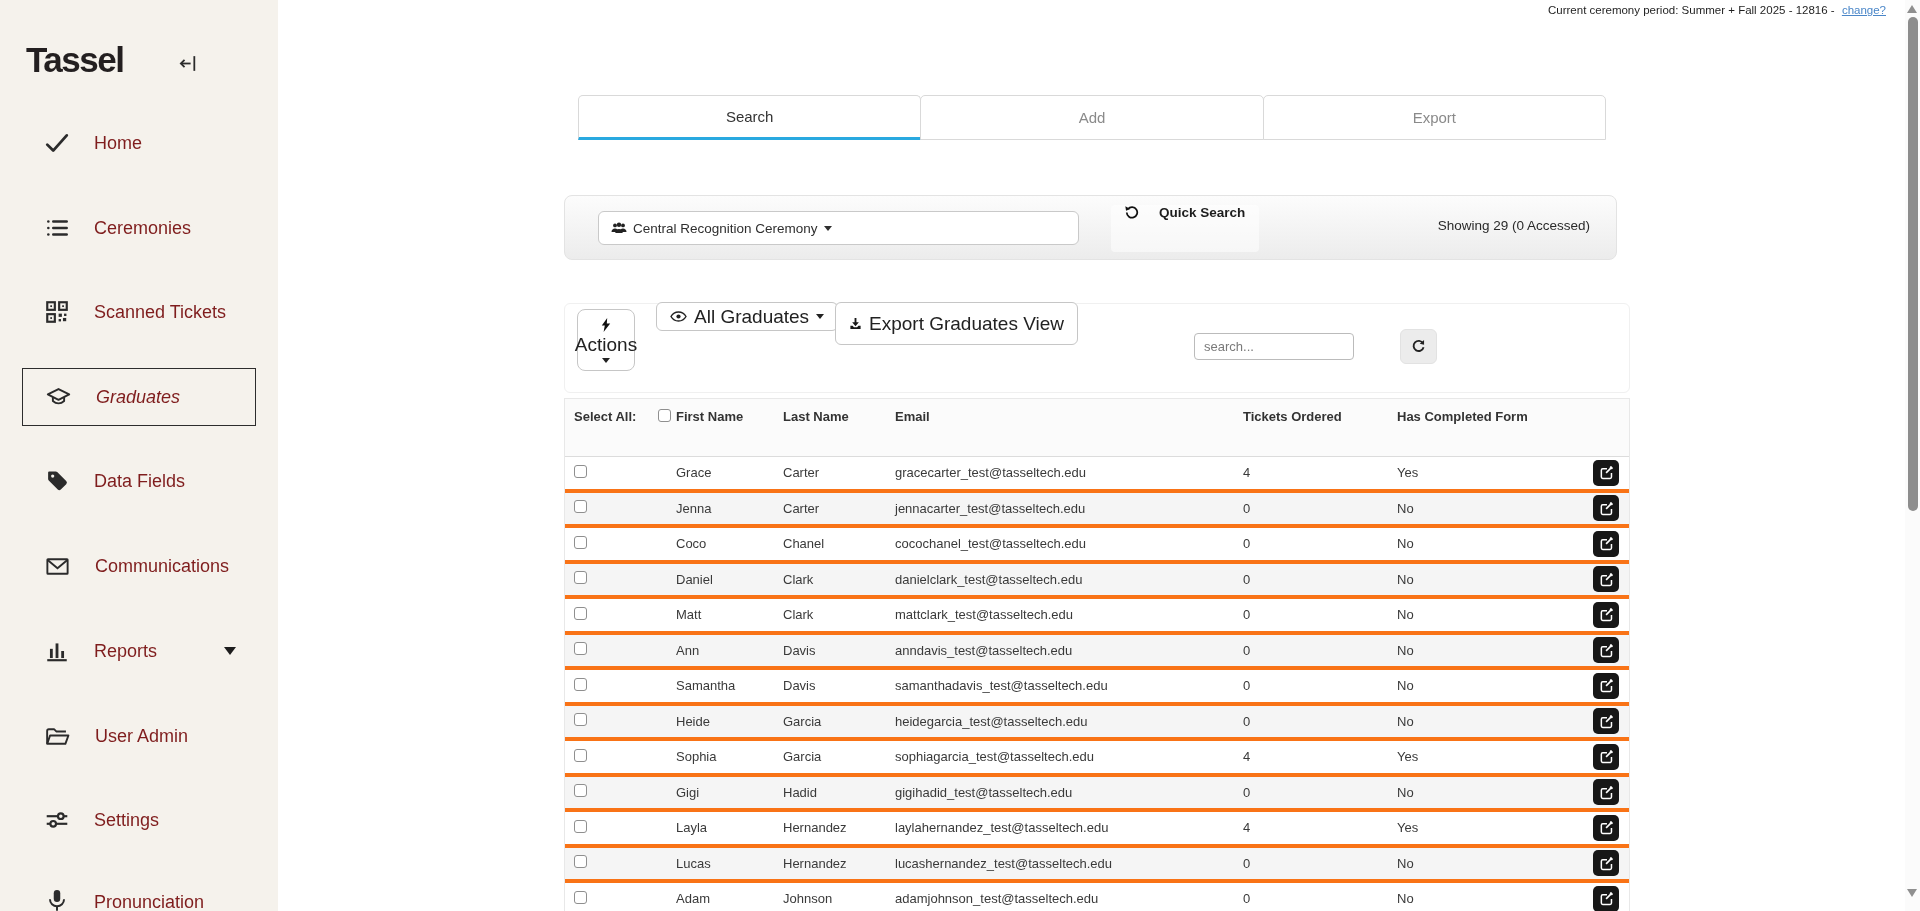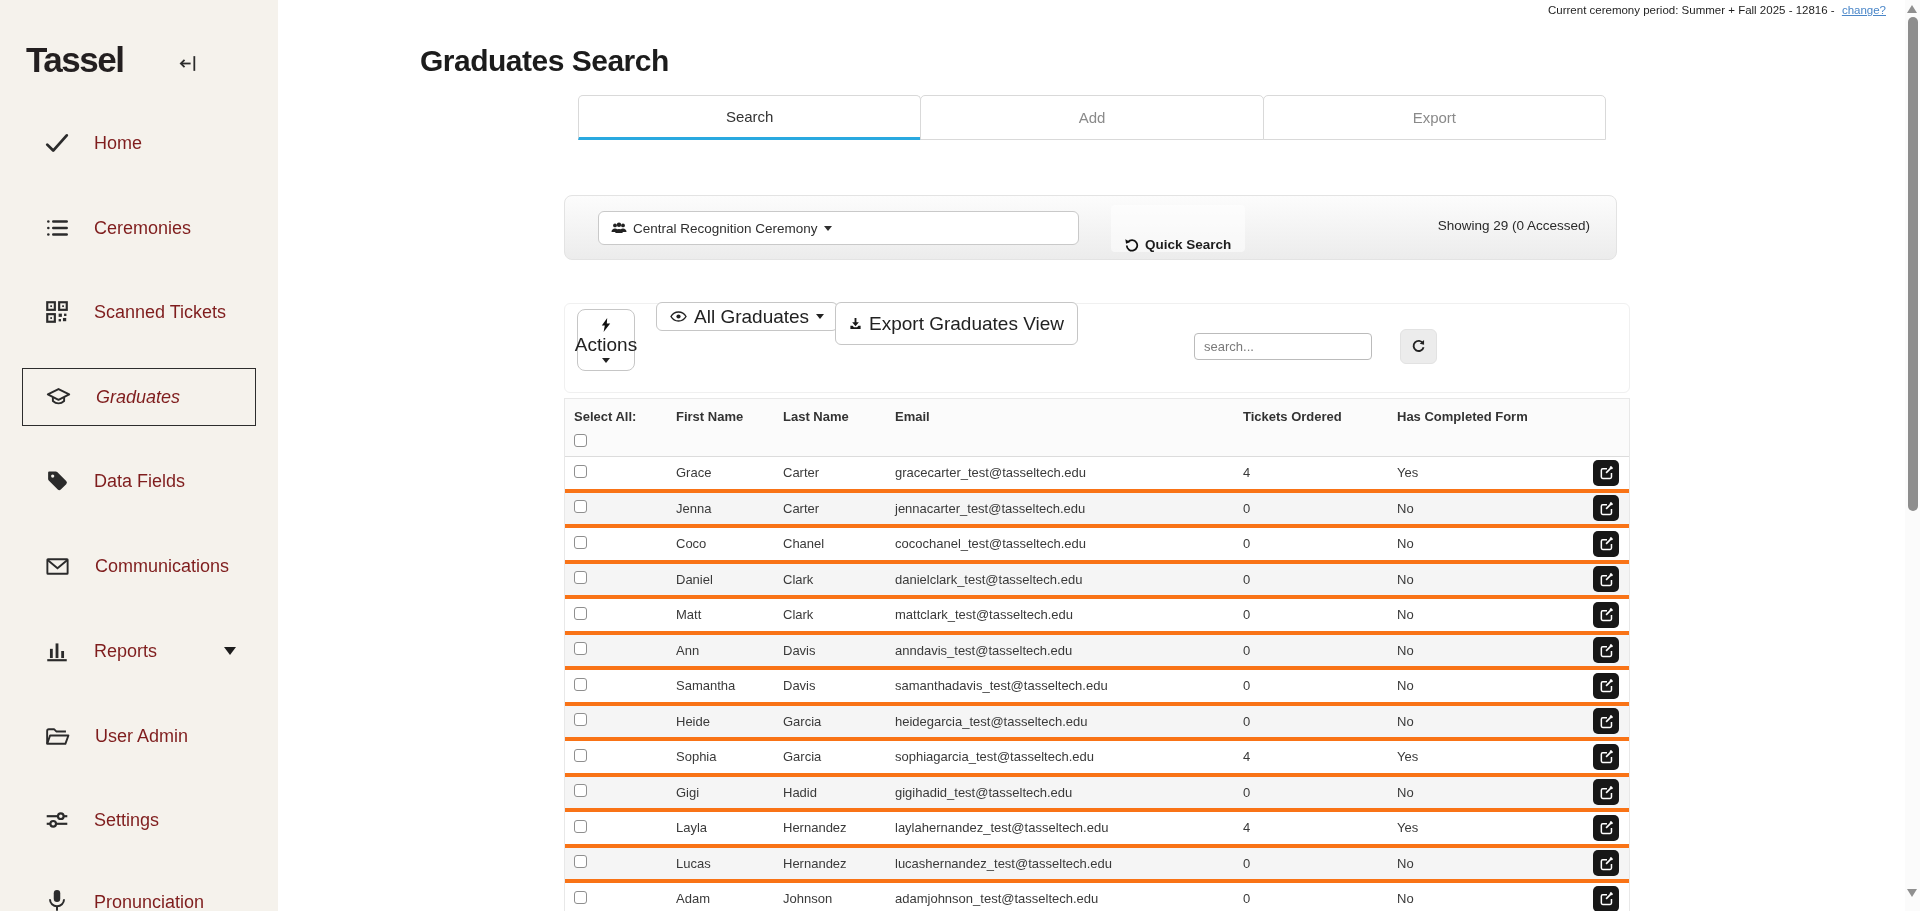--- a/index.html
+++ b/index.html
@@ -35,44 +35,44 @@
          display:flex; align-items:center; justify-content:center; font-size:15px; color:#8a8a8a; cursor:pointer; }
   .tab:first-child { margin-left:0; }
   .tab.active { color:#333; font-weight:500; border-bottom:3px solid #29a9e0; }
 
   
   .filter-panel { position:absolute; left:564px; top:195px; width:1053px; height:65px; border:1px solid #e3e3e3; border-radius:8px;
                   background:linear-gradient(180deg,#fcfcfc 0%, #ececec 100%); }
   .ceremony-dd { position:absolute; left:33px; top:15px; width:481px; height:34px; background:#fff; border:1px solid #c9c9c9; border-radius:6px;
                  display:flex; align-items:center; gap:6px; padding:0 12px; font-size:13.5px; color:#2f2f2f; cursor:pointer; }
   .quick-search { position:absolute; left:546px; top:9px; height:47px; padding:0 14px; border-radius:4px; background:rgba(255,255,255,0.55);
-                  display:flex; align-items:flex-end; gap:6px; font-size:13.5px; font-weight:600; color:#1d1d1d; cursor:pointer; }
+                  display:flex; align-items:flex-start; gap:20px; font-size:13.5px; font-weight:600; color:#1d1d1d; cursor:pointer; }
   .showing { position:absolute; right:26px; top:22px; font-size:13.5px; color:#2a2a2a; }
 
   
   .toolbar-card { position:absolute; left:564px; top:303px; width:1066px; height:90px; border:1px solid #f0f0f0; border-radius:6px; }
   .btn { background:#fff; border:1px solid #c6c6c6; border-radius:6px; font-family:inherit; font-size:19px; color:#222;
          display:inline-flex; align-items:center; gap:7px; cursor:pointer; }
   .actions-btn { position:absolute; left:577px; top:309px; width:58px; height:62px; border-radius:8px; flex-direction:column; justify-content:center; gap:2px; }
   .view-btn   { position:absolute; left:656px; top:302px; height:29px; padding:0 13px; }
   .export-btn { position:absolute; left:835px; top:302px; height:43px; padding:0 13px; }
-  .search-input { position:absolute; left:1194px; top:333px; width:178px; height:27px; border:1px solid #bbb; border-radius:4px;
+  .search-input { position:absolute; left:1194px; top:333px; width:160px; height:27px; border:1px solid #bbb; border-radius:4px;
                   padding:0 9px; font-family:inherit; font-size:13px; color:#555; }
   .search-input::placeholder { color:#7a7a7a; }
   .refresh-btn { position:absolute; left:1400px; top:329px; width:37px; height:35px; background:#ececec; border:1px solid #e2e2e2; border-radius:6px;
                  display:flex; align-items:center; justify-content:center; cursor:pointer; }
 
   .caret { display:inline-block; width:0; height:0; border-left:4px solid transparent; border-right:4px solid transparent; border-top:5px solid currentColor; }
 
   
   .table { position:absolute; left:564px; top:398px; width:1066px; border:1px solid #e8e8e8; border-bottom:none; background:#fff; }
   .t-head { display:grid; grid-template-columns:106px 107px 112px 348px 154px 196px 43px; height:58px; background:#fbfbfb;
             border-bottom:1px solid #dcdcdc; font-size:13px; font-weight:700; color:#333; }
   .t-head .hc { padding:10px 0 0 5px; }
-  .t-head .hc1 { padding-left:9px; display:flex; flex-direction:column; justify-content:space-between; padding-bottom:9px; }
+  .t-head .hc1 { padding-left:9px; display:flex; justify-content:space-between; padding-bottom:9px; }
   .t-row { display:grid; grid-template-columns:106px 107px 112px 348px 154px 196px 43px; height:35.5px; align-items:center;
            font-size:13px; color:#3a3a3a; border-bottom:4px solid #f97316; background:#fff; }
   .t-row:nth-child(even) { background:#f5f5f5; }
   .c { padding-left:5px; overflow:hidden; white-space:nowrap; }
   .c1 { padding-left:9px; }
   .c7 { display:flex; justify-content:flex-end; padding-right:12px; }
   .checkbox { width:13px; height:13px; border:1px solid #8f8f8f; border-radius:3px; background:#fff; display:inline-block; cursor:pointer; }
   .edit-btn { width:26px; height:26px; background:#171717; border:none; border-radius:5px; display:flex; align-items:center; justify-content:center; cursor:pointer; }
 
   svg { display:block; }
@@ -215,21 +215,20 @@
     <span>Current ceremony period: Summer + Fall 2025 - 12816 -</span>
     <a>change?</a>
   </div>
 
   <div class="scrollbar">
     <div class="sb-up"></div>
     <div class="sb-thumb"></div>
     <div class="sb-down"></div>
   </div>
 
-  <h1 class="page-title">Graduates Search</h1>
 
   <div class="tabs">
     <div class="tab active">Search</div>
     <div class="tab">Add</div>
     <div class="tab">Export</div>
   </div>
 
   <div class="filter-panel">
     <div class="ceremony-dd">
       <span>

